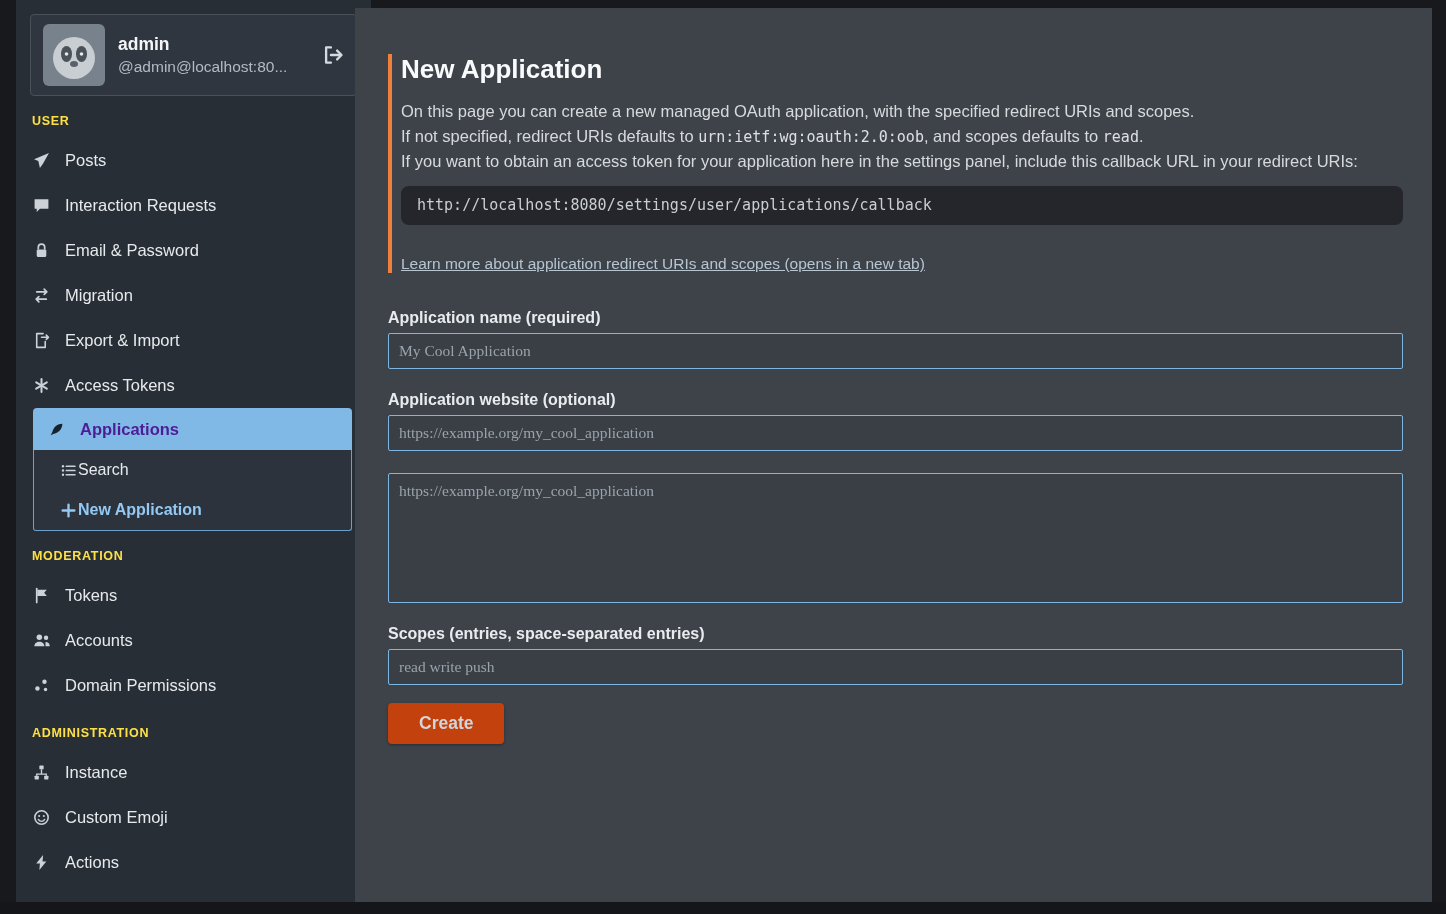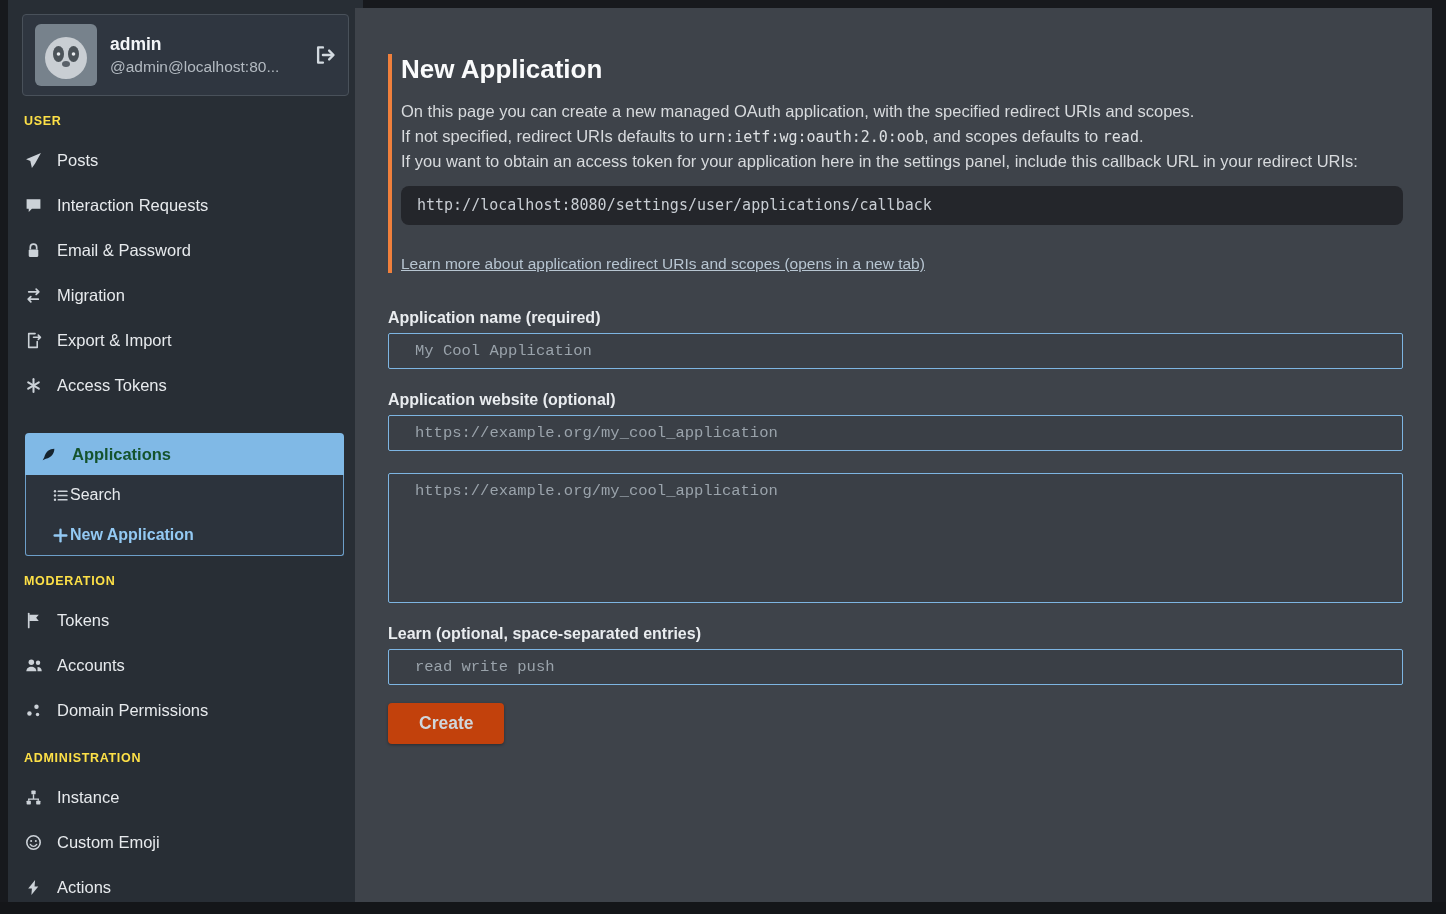--- a/index.html
+++ b/index.html
@@ -5,21 +5,21 @@
   * { margin:0; padding:0; box-sizing:border-box; }
   html,body { width:1446px; height:914px; overflow:hidden; }
   body {
     background:#17191d;
     font-family:"Liberation Sans", sans-serif;
     color:#e7eaed;
   }
 
   
   .sidebar {
-    position:absolute; left:8px; top:0; width:355px; height:calc(100% - 12px);
+    position:absolute; left:16px; top:0; width:355px; height:calc(100% - 12px);
     background:#282e35; overflow:hidden;
   }
   .user-card {
     margin:14px; padding:9px 12px;
     background:#2f3640; border:1px solid #49515a; border-radius:4px;
     display:flex; align-items:center; gap:13px; cursor:pointer;
   }
   .avatar { width:62px; height:62px; border-radius:6px; overflow:hidden; flex:0 0 auto; }
   .user-meta { min-width:0; }
   .user-name { font-size:17.5px; font-weight:bold; color:#f3f5f7; margin-bottom:3px; }
@@ -31,21 +31,21 @@
     margin:18px 16px 10px;
   }
   .nav-item {
     display:flex; align-items:center; gap:14px; height:45px; padding:0 16px;
     font-size:16.5px; color:#e7eaed; cursor:pointer; text-decoration:none;
   }
   .nav-item .icon, .subnav-item .icon { width:19px; display:flex; justify-content:center; color:#ccd2d8; }
   .nav-group { margin:0 19px 0 17px; }
   .nav-item.active {
     height:42px; padding:0 14px; border-radius:4px 4px 0 0;
-    background:#80b9e6; color:#14532d; font-weight:bold;margin-top:25px;
+    background:#80b9e6; color:#4c1d95; font-weight:bold;
   }
   .nav-item.active .icon { color:#15232e; }
   .subnav {
     border:1px solid #6d9fc9; border-top:none; border-radius:0 0 3px 3px;
     background:#2c333c;
   }
   .subnav-item {
     display:flex; align-items:center; gap:0; height:40px; padding:0 25px;
     font-size:16px; color:#e7eaed; cursor:pointer; text-decoration:none;
   }
@@ -71,22 +71,22 @@
   }
   .learn-link {
     display:inline-block; margin-top:30px; font-size:15.5px;
     color:#b7c5d1; text-decoration:underline; cursor:pointer;text-align:right;
   }
 
   .form-group { margin-bottom:22px; }
   .form-label { display:block; font-size:16px; font-weight:bold; color:#e9ecef; margin-bottom:6px; }
   .text-input, .text-area {
     width:100%; background:#3a3f46; border:1px solid #7db5e2; border-radius:2px;
-    color:#e6e9ec; font-family:Liberation Mono, monospace; font-size:15.5px;
-    padding:8px 26px; outline:none;
+    color:#e6e9ec; font-family:Liberation Serif, serif; font-size:15.5px;
+    padding:8px 10px; outline:none;
   }
   .text-input { height:36px; }
   .text-area { height:130px; resize:none; display:block; }
   .text-input::placeholder, .text-area::placeholder { color:#9aa3ab; opacity:1; }
 
   .create-button {
     margin-top:18px; padding:10px 31px;
     background:#c2410c; color:#d0d6dc; font-family:"Liberation Sans", sans-serif;
     font-size:17.5px; font-weight:bold; border:none; border-radius:4px;
     box-shadow:0 1px 3px rgba(0,0,0,.35); cursor:pointer;
@@ -314,21 +314,21 @@
     <div class="form-group">
       <label class="form-label">Application website (optional)</label>
       <input class="text-input" type="text" placeholder="https://example.org/my_cool_application" style="">
     </div>
 
     <div class="form-group">
       <textarea class="text-area" placeholder="https://example.org/my_cool_application" style=""></textarea>
     </div>
 
     <div class="form-group" style="margin-bottom:0;">
-      <label class="form-label">Learn (optional, space-separated entries)</label>
+      <label class="form-label">Scopes (entries, space-separated entries)</label>
       <input class="text-input" type="text" placeholder="read write push" style="">
     </div>
 
     <button class="create-button" type="button">Create</button>
   </form>
 
 </div>
 
 <div class="hscrollbar"></div>
 

